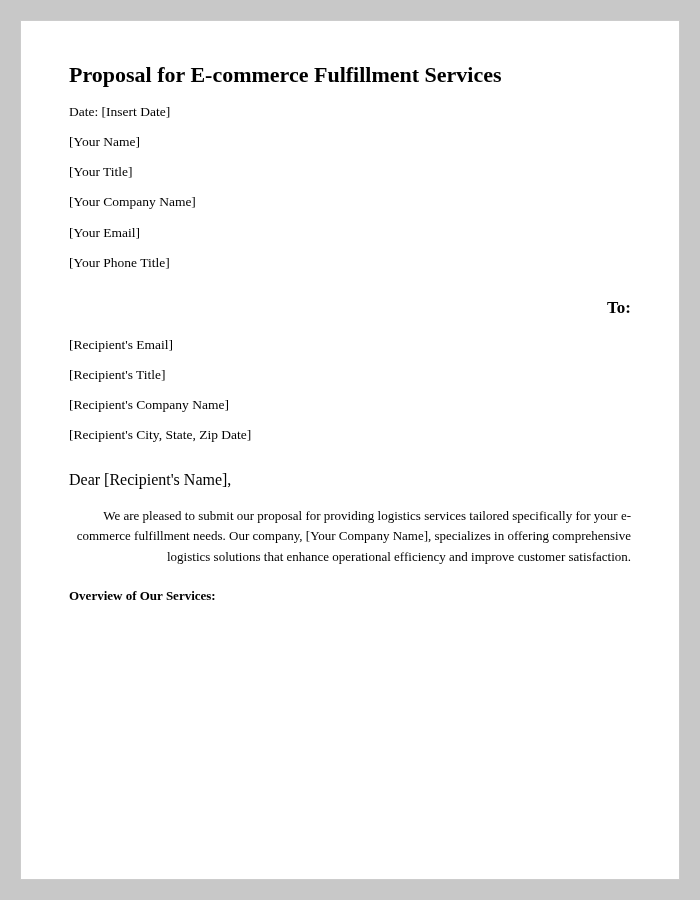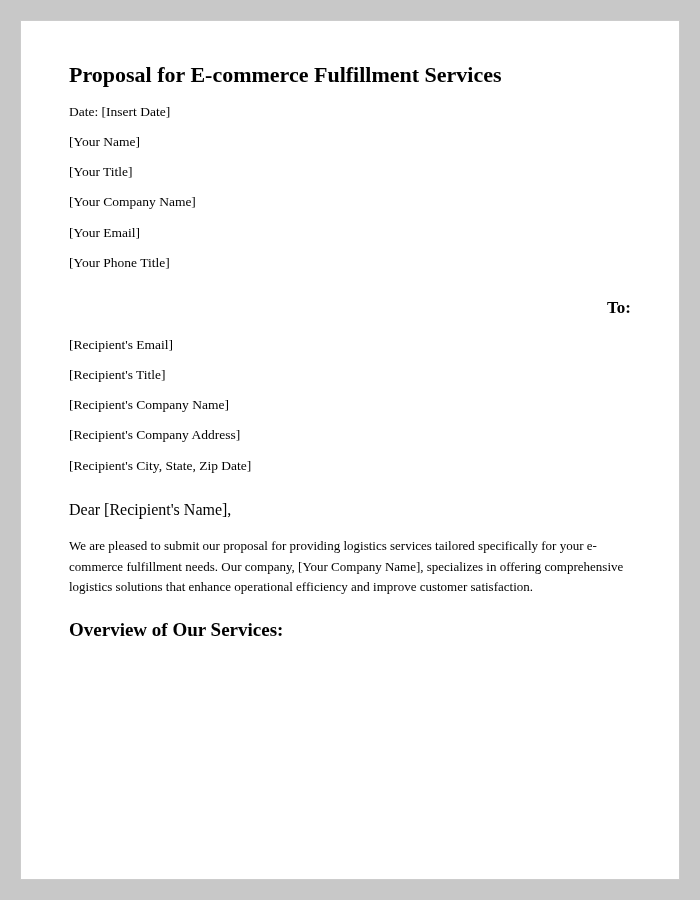--- a/index.html
+++ b/index.html
@@ -52,24 +52,25 @@
       font-size: 16px;
       font-weight: normal;
       margin-top: 22px;
       margin-bottom: 14px;
     }
 
     .body-paragraph {
       font-size: 13px;
       line-height: 1.6;
       margin-bottom: 18px;
+      text-align: right;
     }
 
     .services-heading {
-      font-size: 19px;
+      font-size: 13px;
       font-weight: bold;
       margin-bottom: 10px;
     }
 
     .services-list {
       padding-left: 28px;
       font-size: 13px;
       line-height: 1.8;
     }
 
@@ -90,21 +91,20 @@
   <div class="field-line">[Your Title]</div>
   <div class="field-line">[Your Company Name]</div>
   <div class="field-line">[Your Email]</div>
   <div class="field-line">[Your Phone Title]</div>
 
   <h2 class="section-heading">To:</h2>
 
   <div class="field-line">[Recipient's Email]</div>
   <div class="field-line">[Recipient's Title]</div>
   <div class="field-line">[Recipient's Company Name]</div>
-  <div class="field-line">[Recipient's Company Address]</div>
   <div class="field-line">[Recipient's City, State, Zip Date]</div>
 
   <div class="dear-line">Dear [Recipient's Name],</div>
 
   <p class="body-paragraph">We are pleased to submit our proposal for providing logistics services tailored specifically for your e-commerce fulfillment needs. Our company, [Your Company Name], specializes in offering comprehensive logistics solutions that enhance operational efficiency and improve customer satisfaction.</p>
 
   <p class="services-heading">Overview of Our Services:</p>
 
 
 </div>

